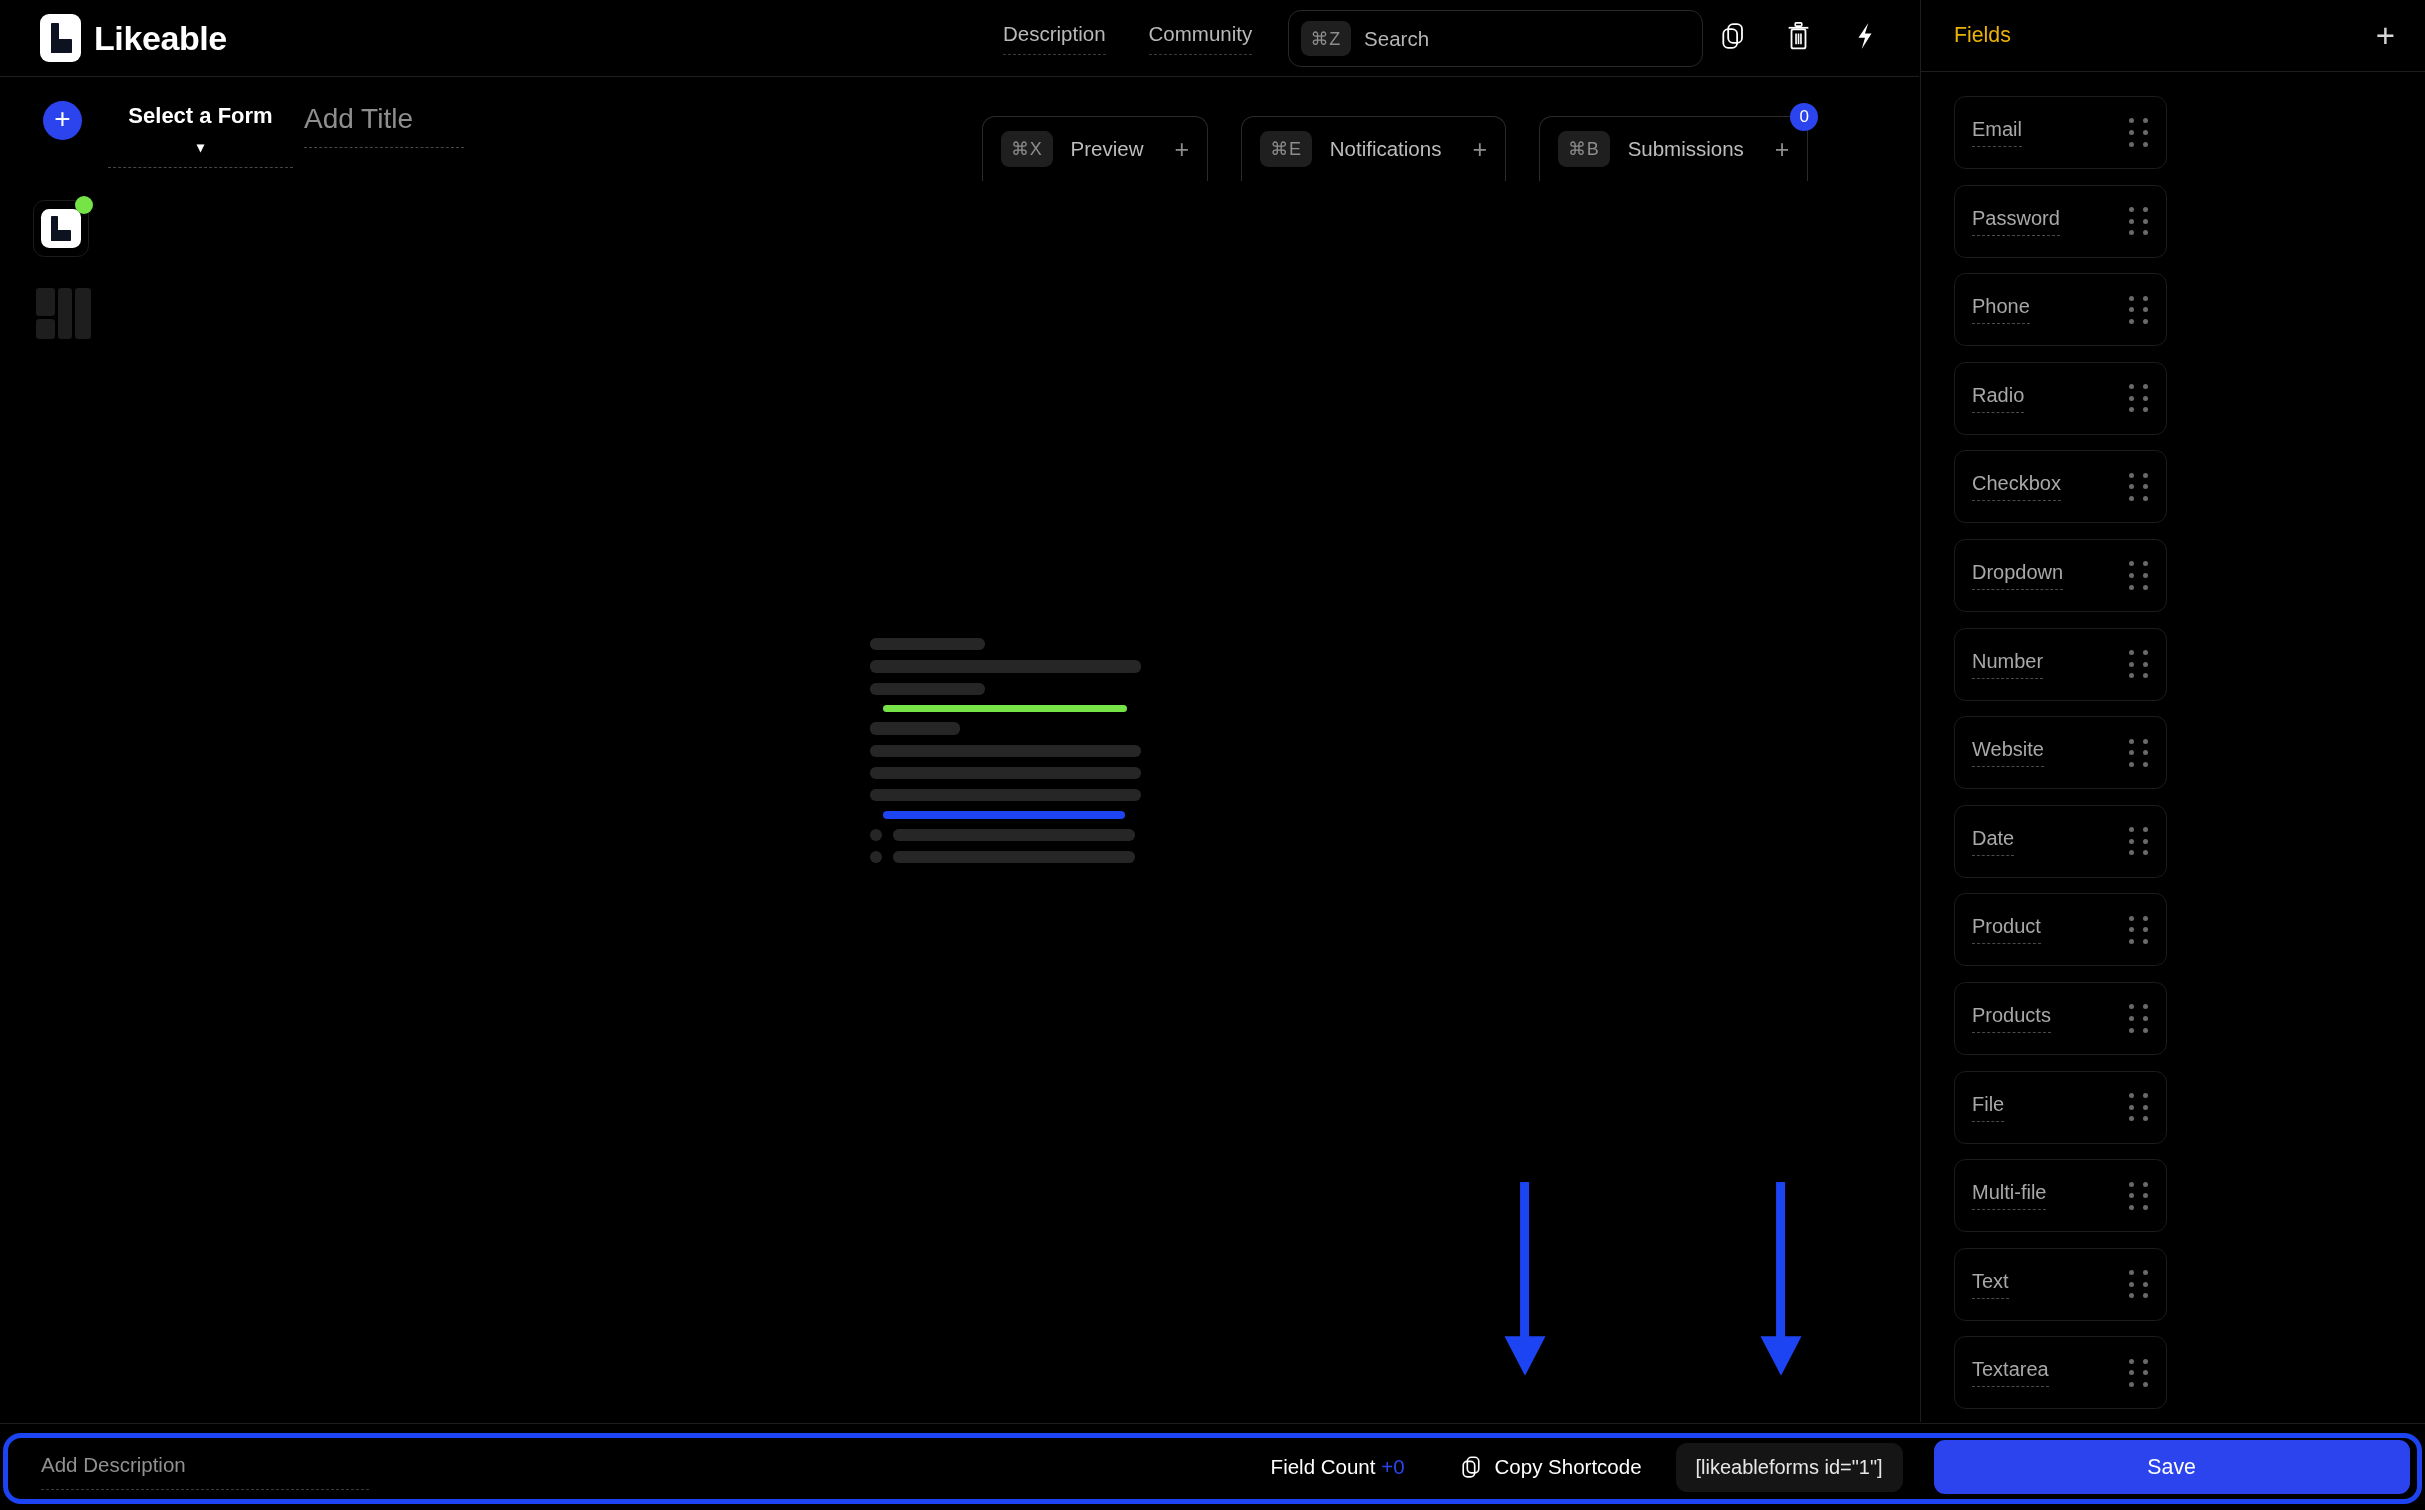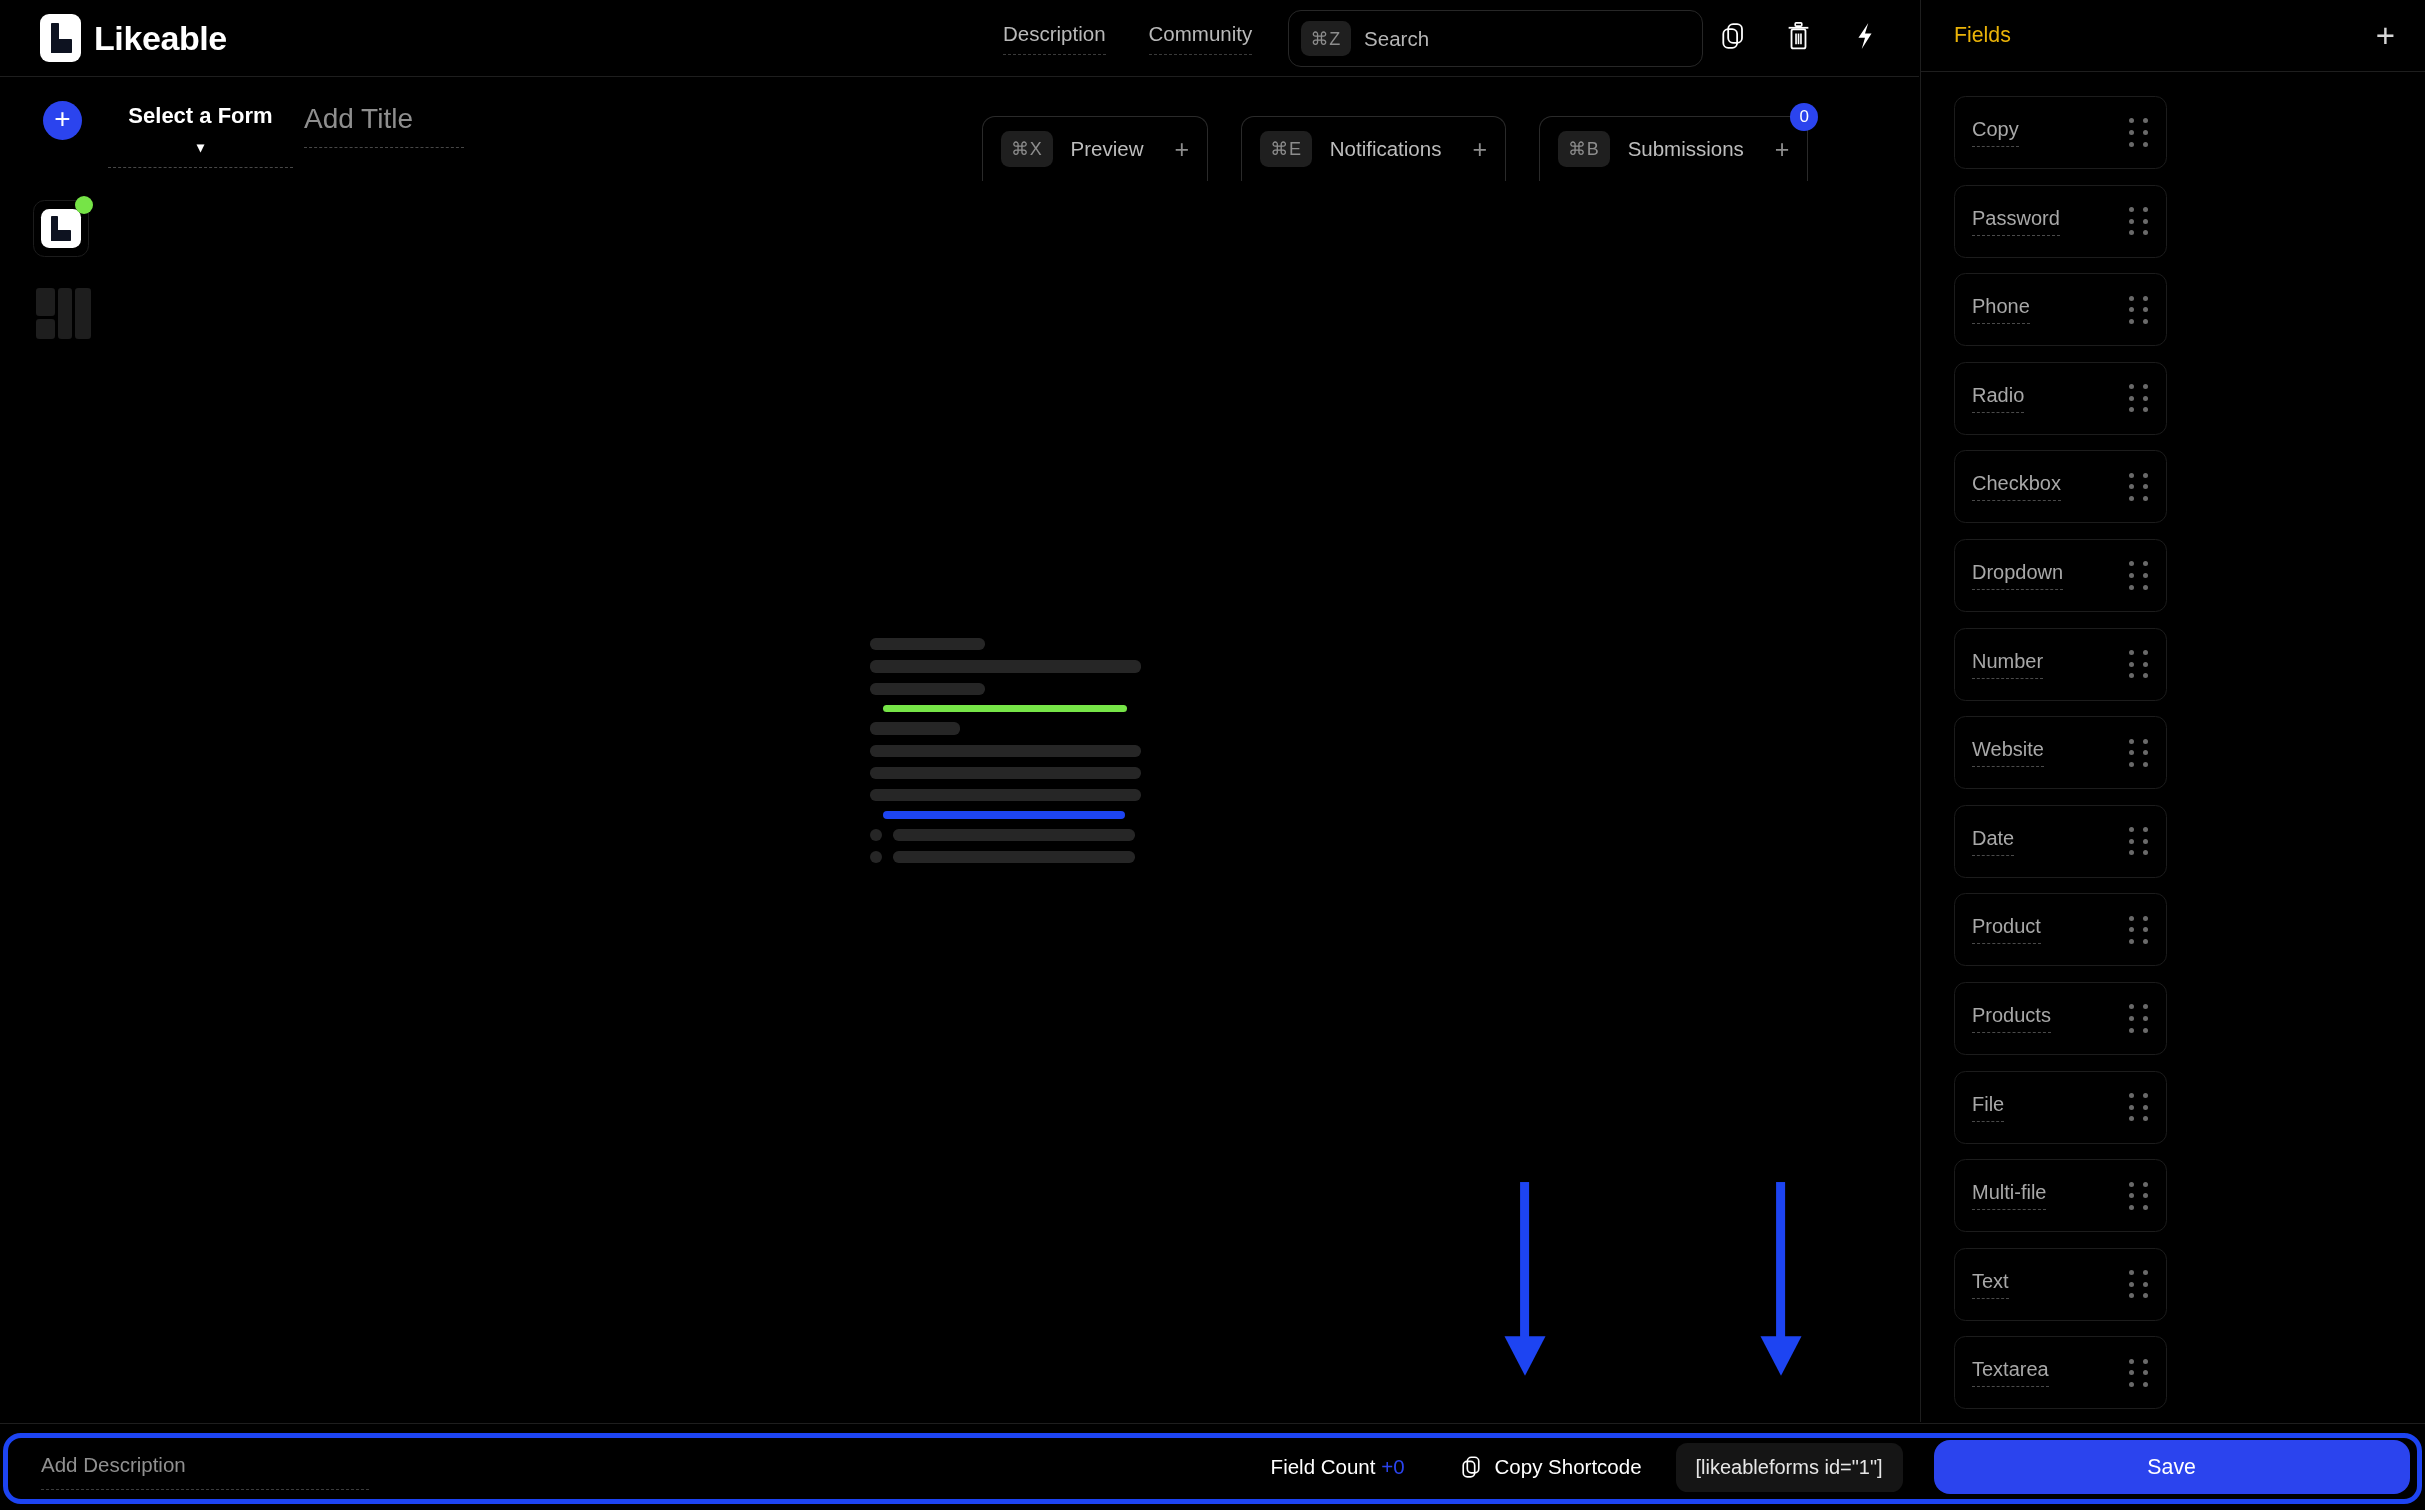--- a/index.html
+++ b/index.html
@@ -186,21 +186,21 @@
   .field-count b { color: #2b44ee; font-weight: 400; }
   .copy-short {
     display: flex; align-items: center; gap: 15px; color: #fff; font-size: 20.5px;
     margin-right: 34px; cursor: pointer;
   }
   .shortcode-chip {
     background: #151515; border-radius: 11.5px; color: #e6e6e6; font-size: 20px;
     padding: 13px 20px; margin-right: 31px; cursor: pointer;
   }
   .save-btn {
-    width: 476px; height: 54px; background: #2b44ee; border-radius: 16px;
+    width: 476px; height: 54px; background: #2b44ee; border-radius: 11px;
     color: #fff; font-size: 21.3px; display: flex; align-items: center;
     justify-content: center; margin-right: 16.4px; border: none; cursor: pointer;
     font-family: "Liberation Sans", sans-serif;
   }
 </style>
 </head>
 <body>
 
 <div id="app">
 
@@ -317,21 +317,21 @@
     <path d="M14 188 H64 L39 236 Z" fill="#1d44f2"></path>
   </svg>
 
   <div class="panel">
     <div class="panel-head">
       <span class="panel-title">Fields</span>
       <span class="panel-plus">+</span>
     </div>
     <div class="field-grid">
       <div class="field-card">
-          <span class="field-label">Copy</span>
+          <span class="field-label">Email</span>
           <span class="grip">
             <i></i>
             <i></i>
             <i></i>
             <i></i>
             <i></i>
             <i></i>
           </span>
         </div>
       <div class="field-card">

